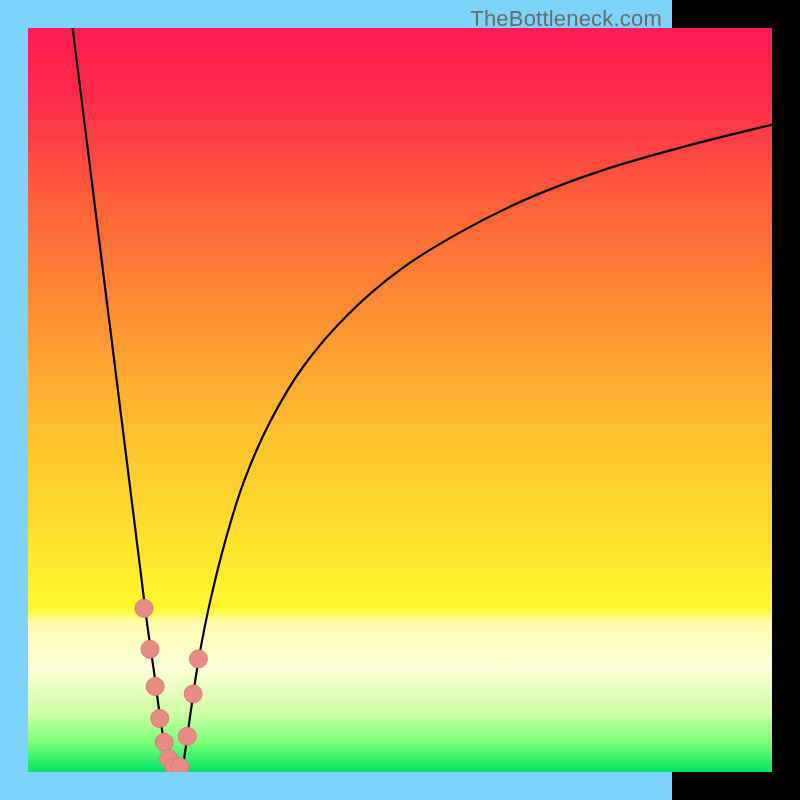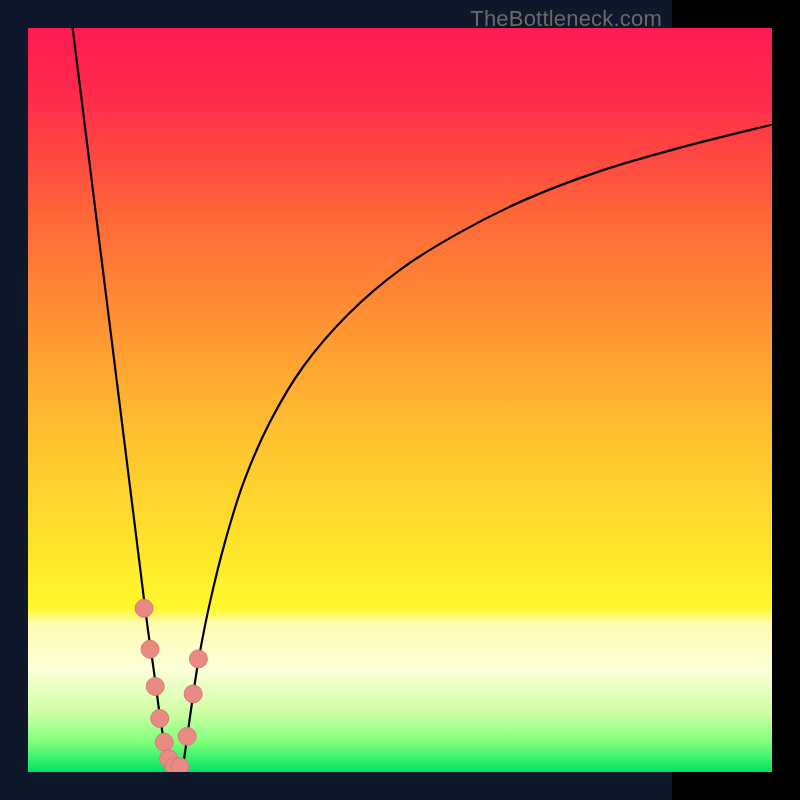--- a/index.html
+++ b/index.html
@@ -8,21 +8,21 @@
     width: 800px;
     height: 800px;
     overflow: hidden;
     background: #000;
     font-family: Arial, Helvetica, sans-serif;
   }
   .frame {
     position: relative;
     width: 672px;
     height: 800px;
-    background: #0f172a;
+    background: #7dd3fc;
   }
   .plot {
     position: absolute;
     left: 28px;
     top: 28px;
     width: 744px;
     height: 744px;
     overflow: hidden;
   }
   .watermark {

